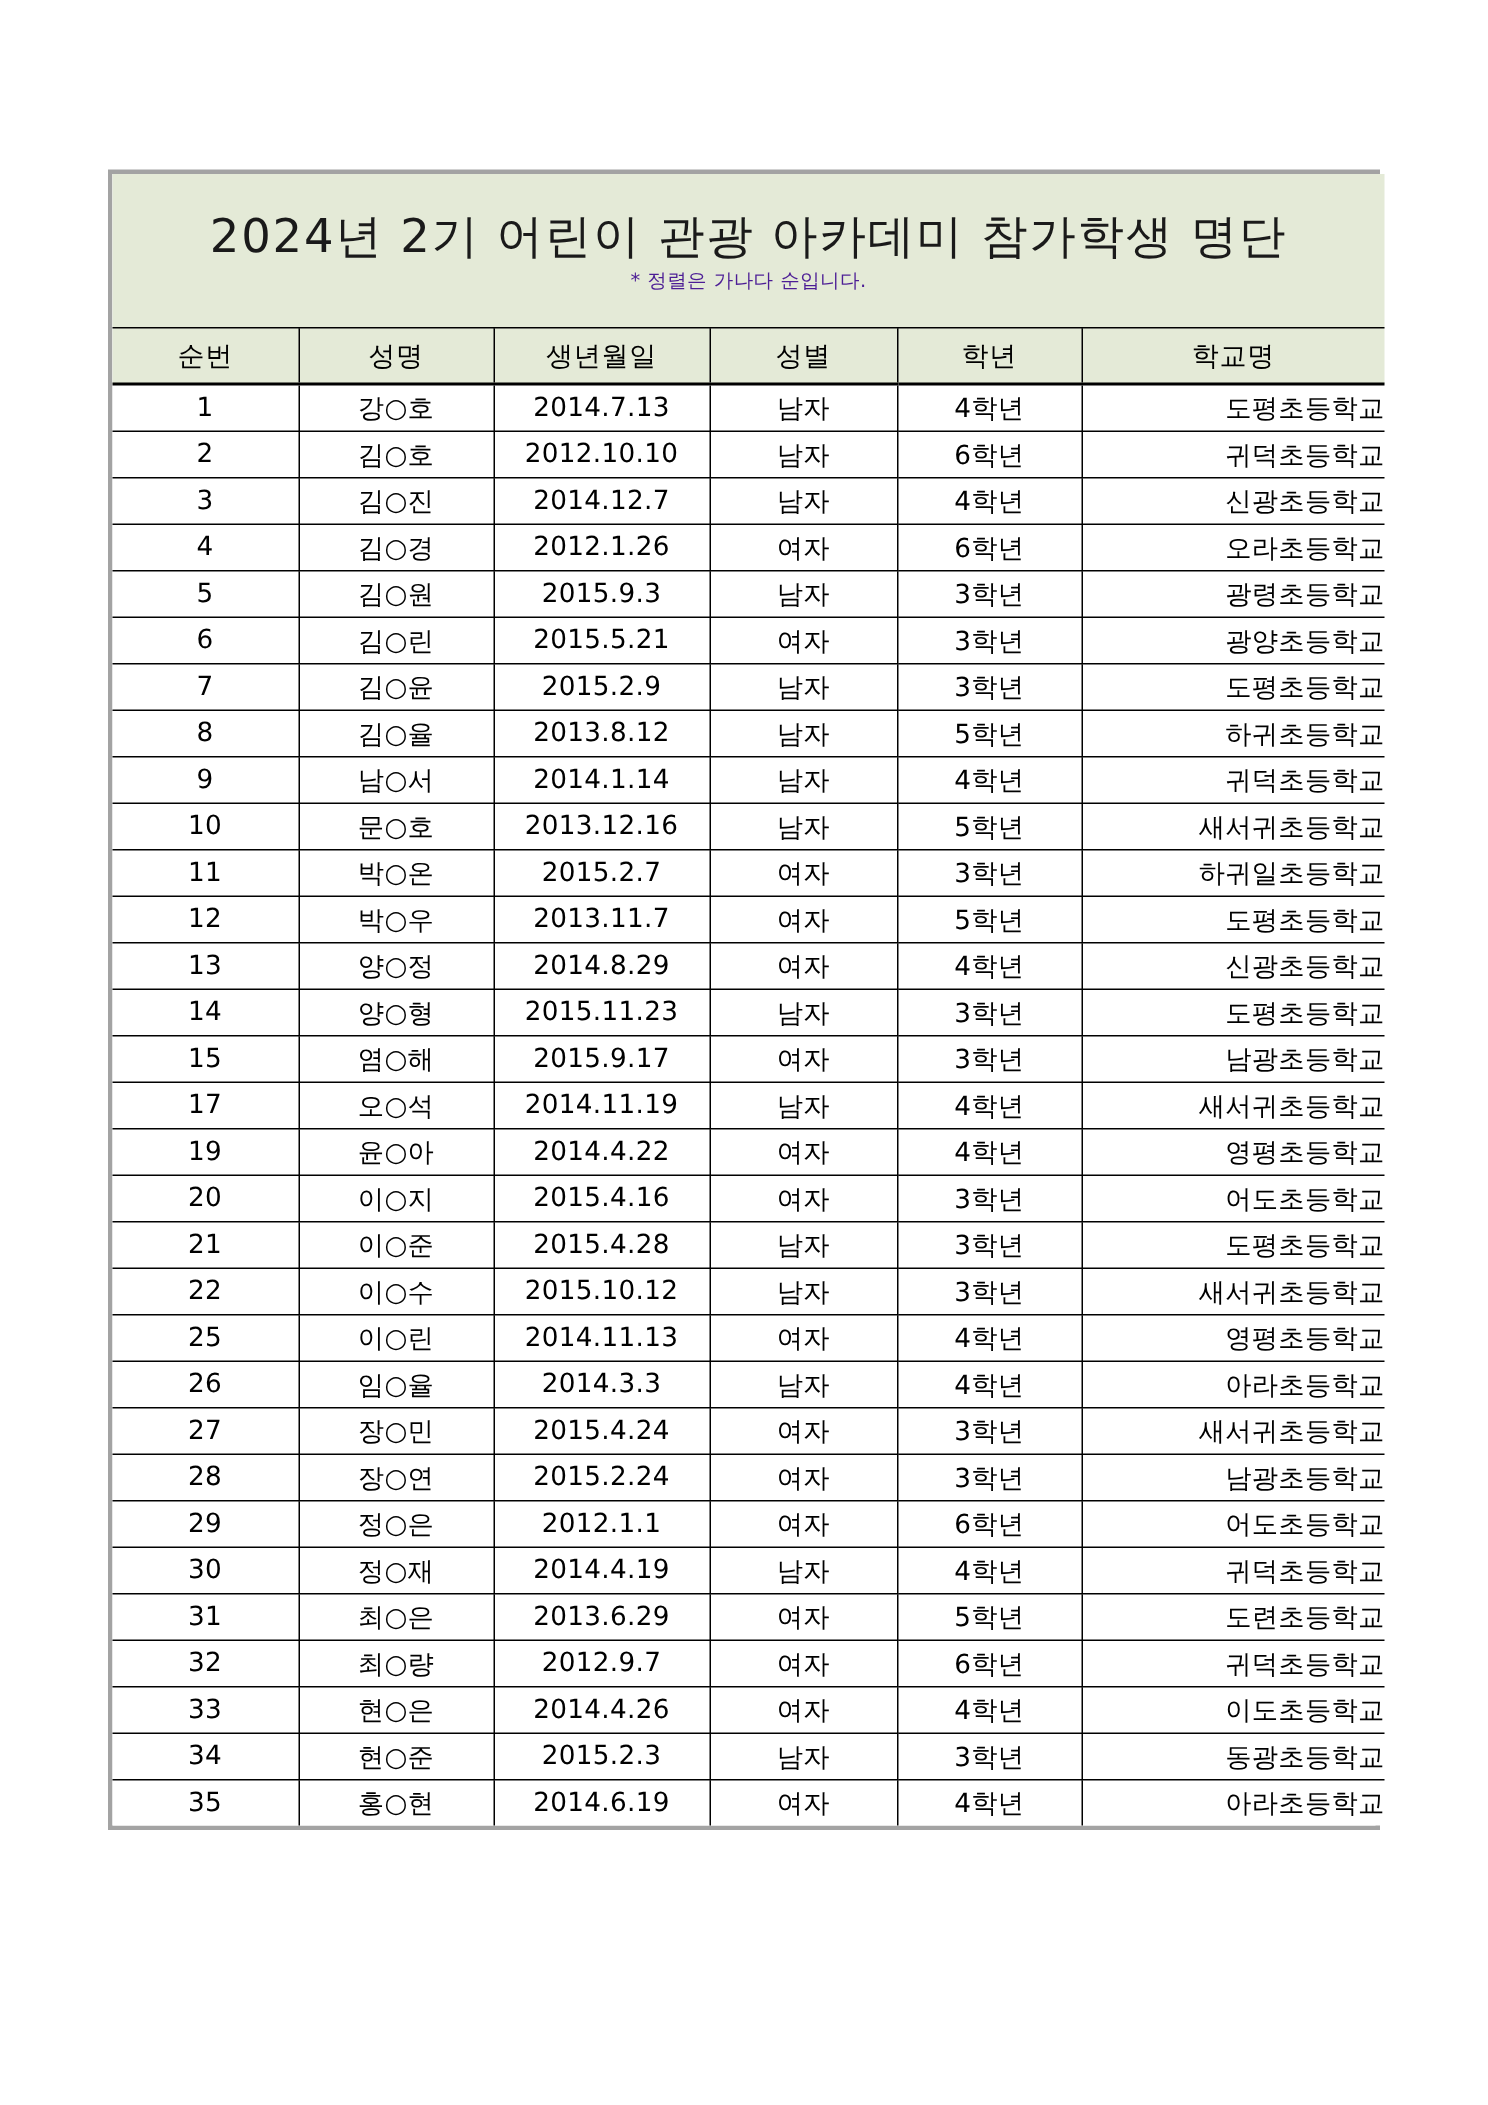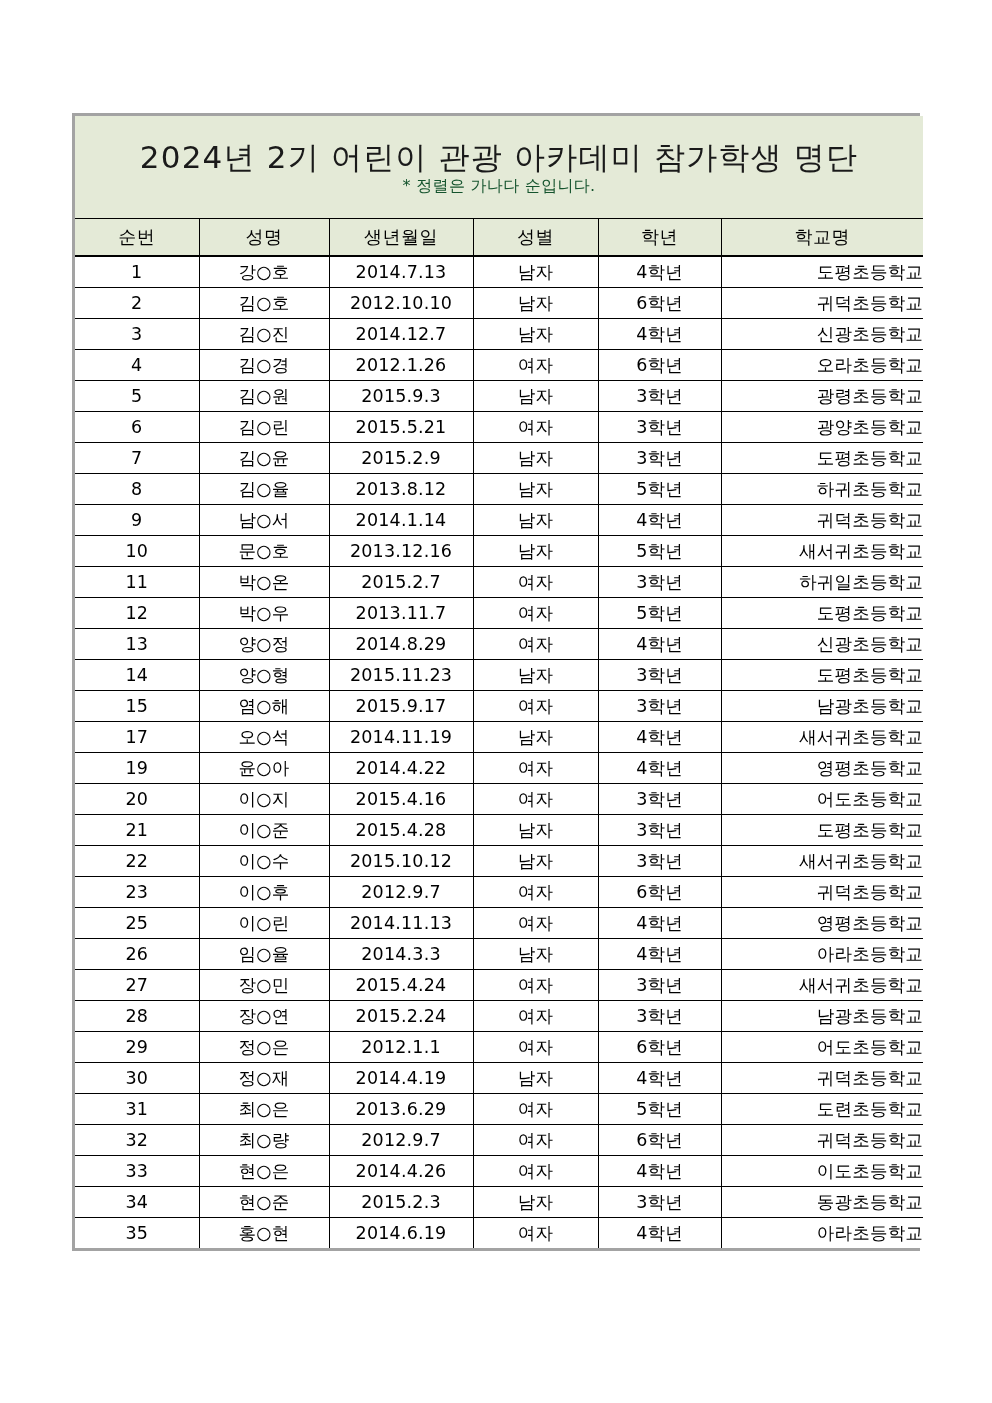--- a/index.html
+++ b/index.html
@@ -69,23 +69,23 @@
     height: 85px;
   }
   .doc-title {
     font-size: 31px;
     letter-spacing: 1.2px;
     line-height: 1.25;
     white-space: nowrap;
     color: #1a1a1a;
   }
   .doc-subtitle {
-    font-size: 16px;
+    font-size: 13px;
     letter-spacing: 0.3px;
-    color: #14532d;
+    color: #4c1d95;
   }
 
   
   thead.col-head th {
     background: #e4ead7;
     font-size: 18px;
     height: 36px;
     letter-spacing: 0.5px;
     border-top: 1px solid #000000;
     border-bottom: 2px solid #000000;
@@ -298,28 +298,20 @@
           </tr>
           <tr>
             <td class="cell-no">22</td>
             <td class="cell-name">이○수</td>
             <td class="cell-birth">2015.10.12</td>
             <td class="cell-gender">남자</td>
             <td class="cell-grade">3학년</td>
             <td class="cell-school">새서귀초등학교</td>
           </tr>
           <tr>
-            <td class="cell-no">23</td>
-            <td class="cell-name">이○후</td>
-            <td class="cell-birth">2012.9.7</td>
-            <td class="cell-gender">여자</td>
-            <td class="cell-grade">6학년</td>
-            <td class="cell-school">귀덕초등학교</td>
-          </tr>
-          <tr>
             <td class="cell-no">25</td>
             <td class="cell-name">이○린</td>
             <td class="cell-birth">2014.11.13</td>
             <td class="cell-gender">여자</td>
             <td class="cell-grade">4학년</td>
             <td class="cell-school">영평초등학교</td>
           </tr>
           <tr>
             <td class="cell-no">26</td>
             <td class="cell-name">임○율</td>

